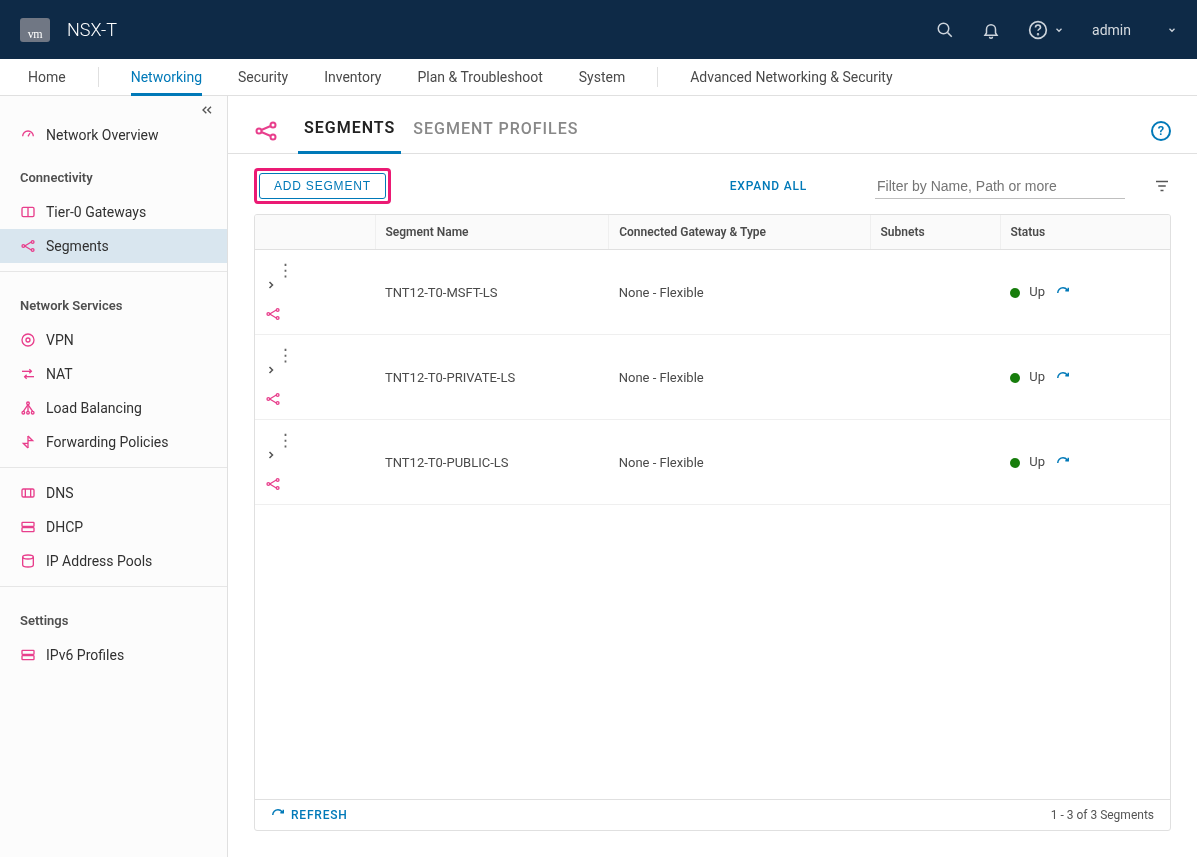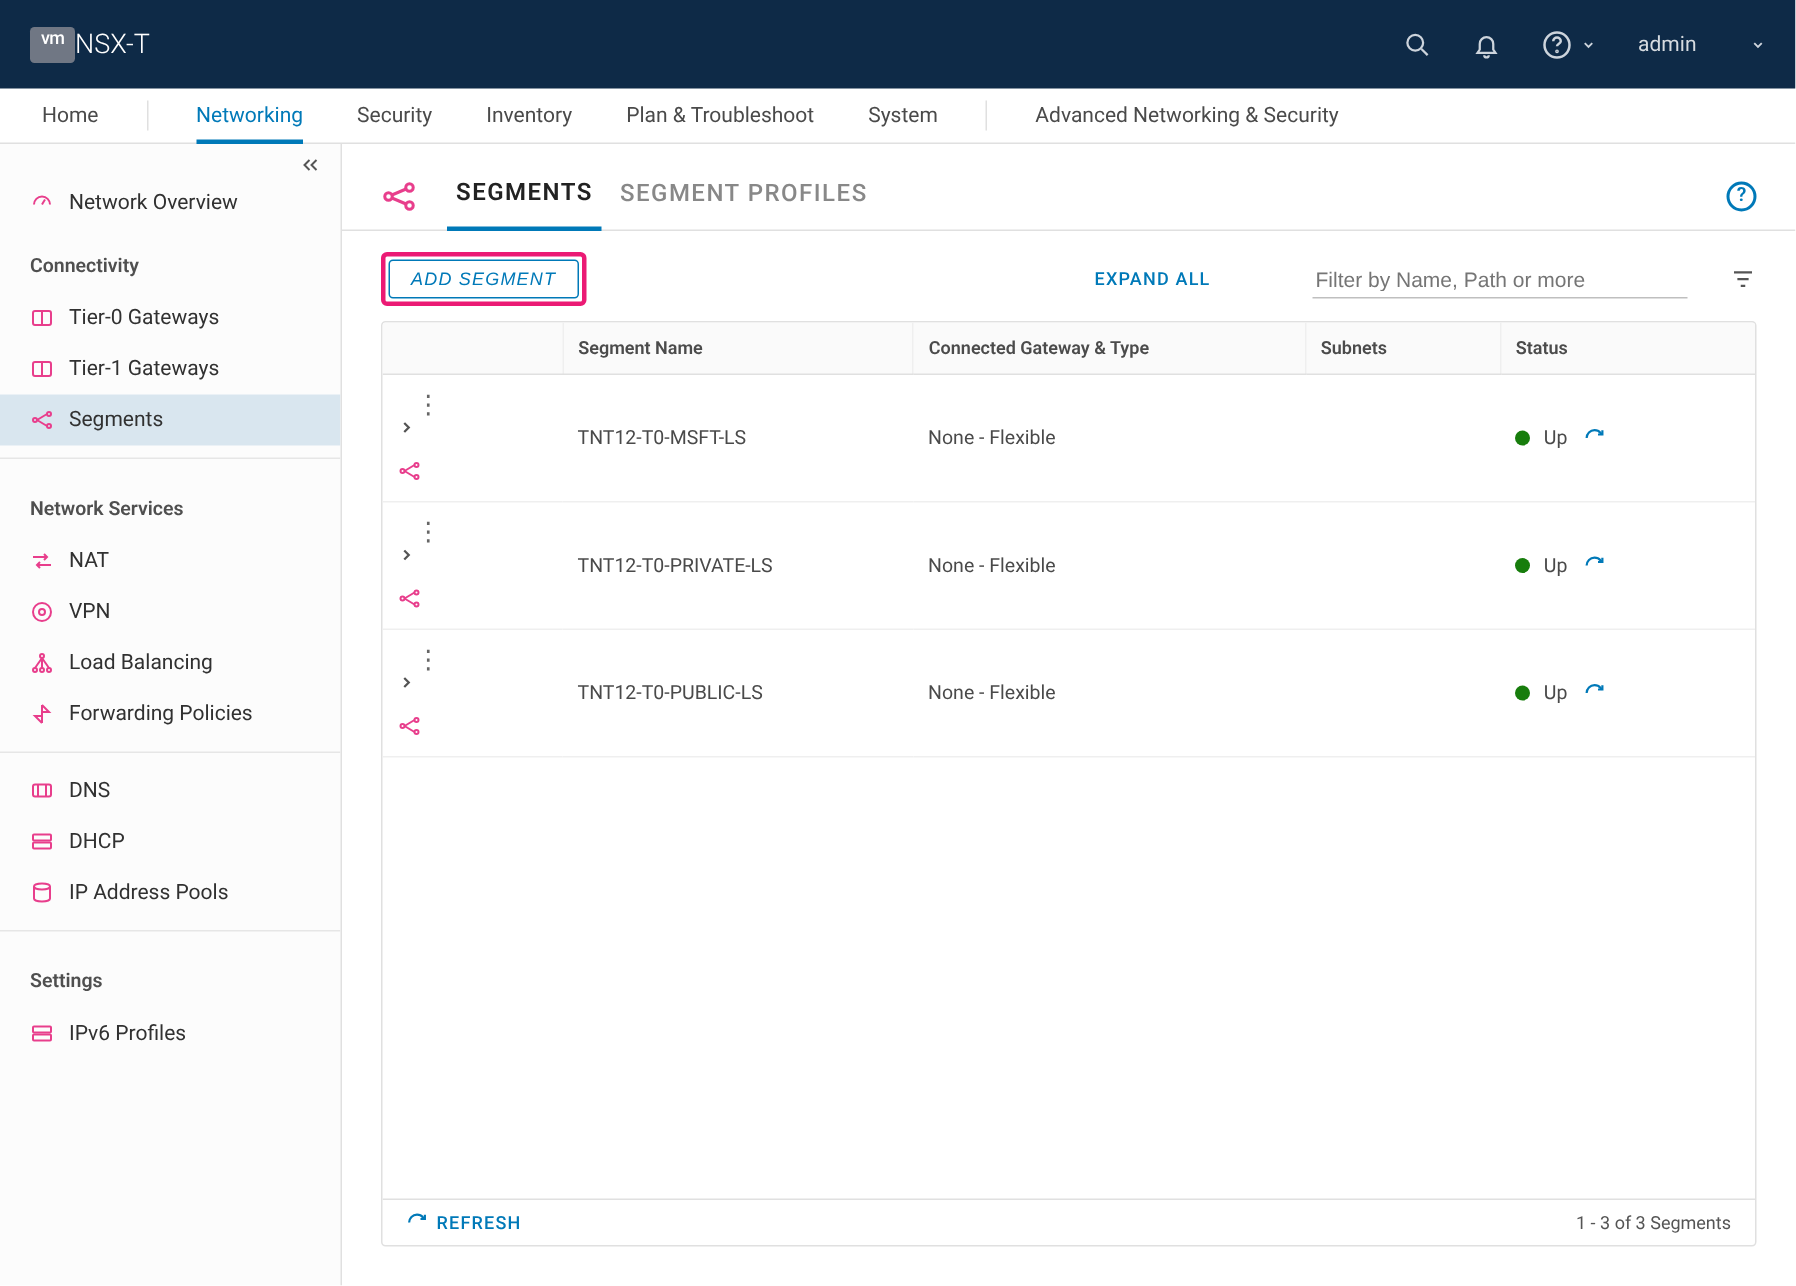--- a/index.html
+++ b/index.html
@@ -17,23 +17,24 @@
       align-items: center;
       padding: 0 20px;
       color: #fff;
     }
     .logo-box {
       background: #707784;
       border-radius: 3px;
       width: 30px;
       height: 24px;
       display: flex;
-      align-items: flex-start;
+      align-items: flex-end;
       justify-content: center;
-      margin-right: 0;
+      margin-right: 17px;
+      font-family: Liberation Serif, serif;
     }
     .logo-box span { font-size: 12px; font-weight: 500; letter-spacing: -0.5px; }
     .app-title { font-size: 18px; font-weight: 300; }
     .header-right { margin-left: auto; display:flex; align-items: center; gap: 28px; }
     .icon { width:18px; height:18px; display:inline-flex; align-items:center; justify-content:center; }
     .nav {
       height: 37px;
       border-bottom: 1px solid #e0e0e0;
       display: flex;
       align-items: stretch;
@@ -130,21 +131,20 @@
     .btn-outline {
       border: 1px solid #0079b8;
       color: #0079b8;
       background:#fff;
       padding: 5px 14px;
       font-size: 12px;
       letter-spacing: 0.8px;
       border-radius:3px;
       cursor:pointer;
       font-weight: 500;
-      font-style: italic;
     }
     .expand-all { color:#0079b8; font-size:12px; letter-spacing:0.8px; cursor:pointer; font-weight: 500;}
     .filter-input {
       width: 250px;
       border:none;
       border-bottom: 1px solid #bfbfbf;
       padding: 4px 2px;
       font-size: 14px;
       background: transparent;
     }
@@ -269,63 +269,54 @@
     <div class="side-header">Connectivity</div>
     <div class="side-item">
       <span class="side-icon pink">
         <svg width="16" height="16" viewBox="0 0 24 24" fill="none" stroke="currentColor" stroke-width="2">
             <rect x="3" y="5" width="18" height="14" rx="2"></rect>
             <line x1="12" y1="5" x2="12" y2="19"></line>
           </svg>
       </span>
       <span>Tier-0 Gateways</span>
     </div>
-    <div class="side-item">
-      <span class="side-icon pink">
-        <svg width="16" height="16" viewBox="0 0 24 24" fill="none" stroke="currentColor" stroke-width="2">
-            <rect x="3" y="5" width="18" height="14" rx="2"></rect>
-            <line x1="12" y1="5" x2="12" y2="19"></line>
-          </svg>
-      </span>
-      <span>Tier-1 Gateways</span>
-    </div>
     <div class="side-item active">
       <span class="side-icon pink">
         <svg width="16" height="16" viewBox="0 0 24 24" fill="none" stroke="currentColor" stroke-width="2">
             <circle cx="5" cy="12" r="2"></circle>
             <circle cx="19" cy="6" r="2"></circle>
             <circle cx="19" cy="18" r="2"></circle>
             <line x1="7" y1="12" x2="17" y2="6"></line>
             <line x1="7" y1="12" x2="17" y2="18"></line>
           </svg>
       </span>
       <span>Segments</span>
     </div>
     <div class="side-divider"></div>
 
     <div class="side-header">Network Services</div>
     <div class="side-item">
       <span class="side-icon pink">
         <svg width="16" height="16" viewBox="0 0 24 24" fill="none" stroke="currentColor" stroke-width="2">
+            <circle cx="12" cy="12" r="9"></circle>
+            <path d="M9 12a3 3 0 106 0 3 3 0 00-6 0z"></path>
+          </svg>
+      </span>
+      <span>VPN</span>
+    </div>
+    <div class="side-item">
+      <span class="side-icon pink">
+        <svg width="16" height="16" viewBox="0 0 24 24" fill="none" stroke="currentColor" stroke-width="2">
             <line x1="3" y1="8" x2="17" y2="8"></line>
             <polyline points="14 5 17 8 14 11"></polyline>
             <line x1="21" y1="16" x2="7" y2="16"></line>
             <polyline points="10 13 7 16 10 19"></polyline>
           </svg>
       </span>
       <span>NAT</span>
-    </div>
-    <div class="side-item">
-      <span class="side-icon pink">
-        <svg width="16" height="16" viewBox="0 0 24 24" fill="none" stroke="currentColor" stroke-width="2">
-            <circle cx="12" cy="12" r="9"></circle>
-            <path d="M9 12a3 3 0 106 0 3 3 0 00-6 0z"></path>
-          </svg>
-      </span>
-      <span>VPN</span>
     </div>
     <div class="side-item">
       <span class="side-icon pink">
         <svg width="16" height="16" viewBox="0 0 24 24" fill="none" stroke="currentColor" stroke-width="2">
             <circle cx="12" cy="5" r="2"></circle>
             <circle cx="5" cy="19" r="2"></circle>
             <circle cx="12" cy="19" r="2"></circle>
             <circle cx="19" cy="19" r="2"></circle>
             <line x1="12" y1="7" x2="5" y2="17"></line>
             <line x1="12" y1="7" x2="12" y2="17"></line>

